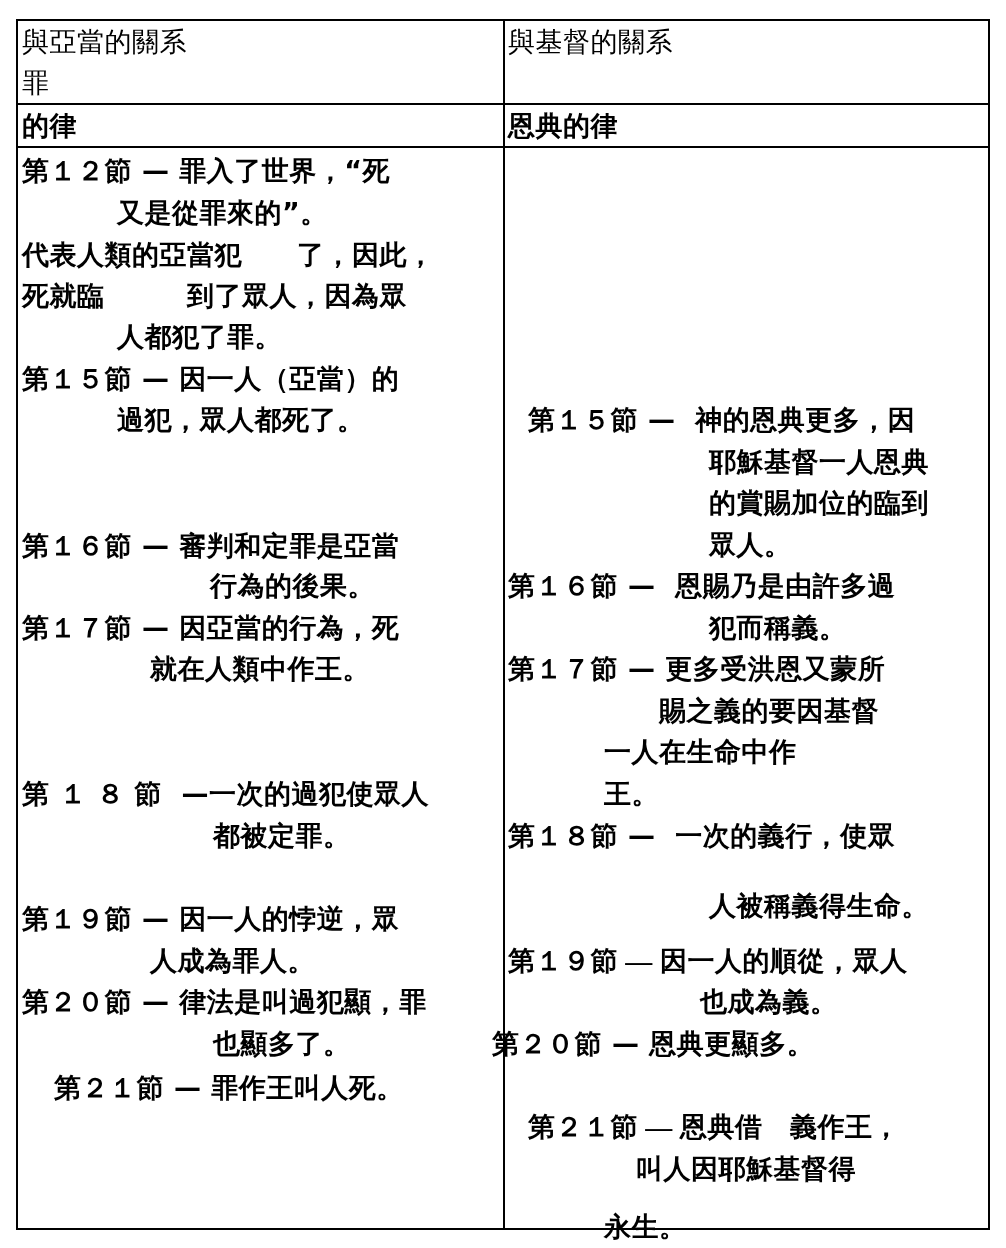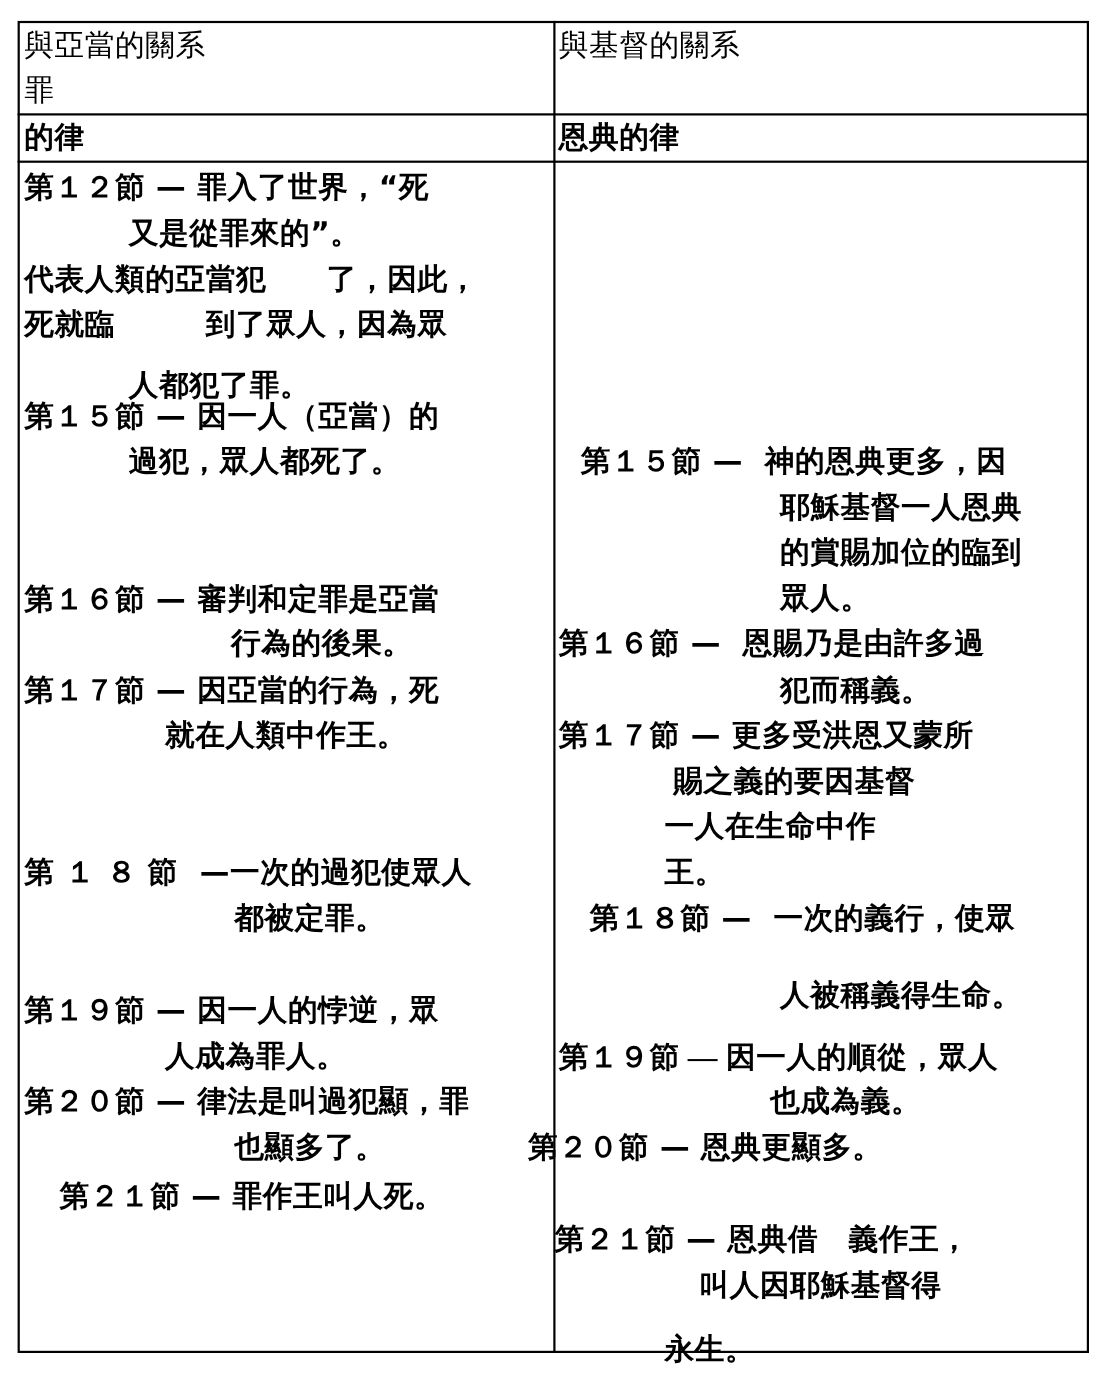--- a/index.html
+++ b/index.html
@@ -23,21 +23,21 @@
 <div class="t" style="left:22px;top:67px;font-weight:normal">罪</div>
 <div class="t" style="left:508px;top:26px;font-weight:normal">與基督的關系</div>
 <div class="t" style="left:22px;top:110px">的律</div>
 <div class="t" style="left:508px;top:110px">恩典的律</div>
 
 <div id="left-col">
     <div class="t" style="left: 22px; top: 155px;">第１２節 — 罪入了世界，“死</div>
     <div class="t" style="left: 117px; top: 197px;">又是從罪來的”。</div>
     <div class="t" style="left: 22px; top: 239px;">代表人類的亞當犯　　了，因此，</div>
     <div class="t" style="left: 22px; top: 280px;">死就臨　　　到了眾人，因為眾</div>
-    <div class="t" style="left: 117px; top: 321px; margin-top: 14px;">人都犯了罪。</div>
+    <div class="t" style="left: 117px; top: 321px;">人都犯了罪。</div>
     <div class="t" style="left: 22px; top: 363px;">第１５節 — 因一人（亞當）的</div>
     <div class="t" style="left: 117px; top: 404px;">過犯，眾人都死了。</div>
     <div class="t" style="left: 22px; top: 530px;">第１６節 — 審判和定罪是亞當</div>
     <div class="t" style="left: 210px; top: 570px;">行為的後果。</div>
     <div class="t" style="left: 22px; top: 612px;">第１７節 — 因亞當的行為，死</div>
     <div class="t" style="left: 150px; top: 653px;">就在人類中作王。</div>
     <div class="t" style="left: 22px; top: 778px;">第 １ ８ 節  —一次的過犯使眾人</div>
     <div class="t" style="left: 213px; top: 820px;">都被定罪。</div>
     <div class="t" style="left: 22px; top: 903px;">第１９節 — 因一人的悖逆，眾</div>
     <div class="t" style="left: 150px; top: 945px;">人成為罪人。</div>
@@ -46,24 +46,24 @@
     <div class="t" style="left: 22px; top: 1072px; margin-left: 32px;">第２１節 — 罪作王叫人死。</div>
   </div>
 <div id="right-col">
     <div class="t" style="left: 508px; top: 404px; margin-left: 20px;">第１５節 —  神的恩典更多，因</div>
     <div class="t" style="left: 709px; top: 446px;">耶穌基督一人恩典</div>
     <div class="t" style="left: 709px; top: 487px;">的賞賜加位的臨到</div>
     <div class="t" style="left: 709px; top: 529px;">眾人。</div>
     <div class="t" style="left: 508px; top: 570px;">第１６節 —  恩賜乃是由許多過</div>
     <div class="t" style="left: 709px; top: 612px;">犯而稱義。</div>
     <div class="t" style="left: 508px; top: 653px;">第１７節 — 更多受洪恩又蒙所</div>
-    <div class="t" style="left: 612px; top: 695px;">賜之義的要因基督</div>
+    <div class="t" style="left: 659px; top: 695px; font-family: Liberation Serif, serif;">賜之義的要因基督</div>
     <div class="t" style="left: 604px; top: 736px;">一人在生命中作</div>
     <div class="t" style="left: 604px; top: 778px;">王。</div>
-    <div class="t" style="left: 536px; top: 820px;">第１８節 —  一次的義行，使眾</div>
+    <div class="t" style="left: 508px; top: 820px;">第１８節 —  一次的義行，使眾</div>
     <div class="t" style="left: 709px; top: 862px; margin-top: 28px;">人被稱義得生命。</div>
     <div class="t" style="left: 508px; top: 945px; font-family: Liberation Serif, serif;">第１９節 — 因一人的順從，眾人</div>
     <div class="t" style="left: 700px; top: 986px;">也成為義。</div>
-    <div class="t" style="left: 480px; top: 1028px;">第２０節 — 恩典更顯多。</div>
-    <div class="t" style="left: 504px; top: 1111px;">第２１節 — 恩典借　義作王，</div>
+    <div class="t" style="left: 492px; top: 1028px;">第２０節 — 恩典更顯多。</div>
+    <div class="t" style="left: 528px; top: 1111px; font-family: Liberation Serif, serif;">第２１節 — 恩典借　義作王，</div>
     <div class="t" style="left: 636px; top: 1153px;">叫人因耶穌基督得</div>
     <div class="t" style="left: 604px; top: 1195px; margin-top: 16px;">永生。</div>
   </div>
 
 </body></html>

